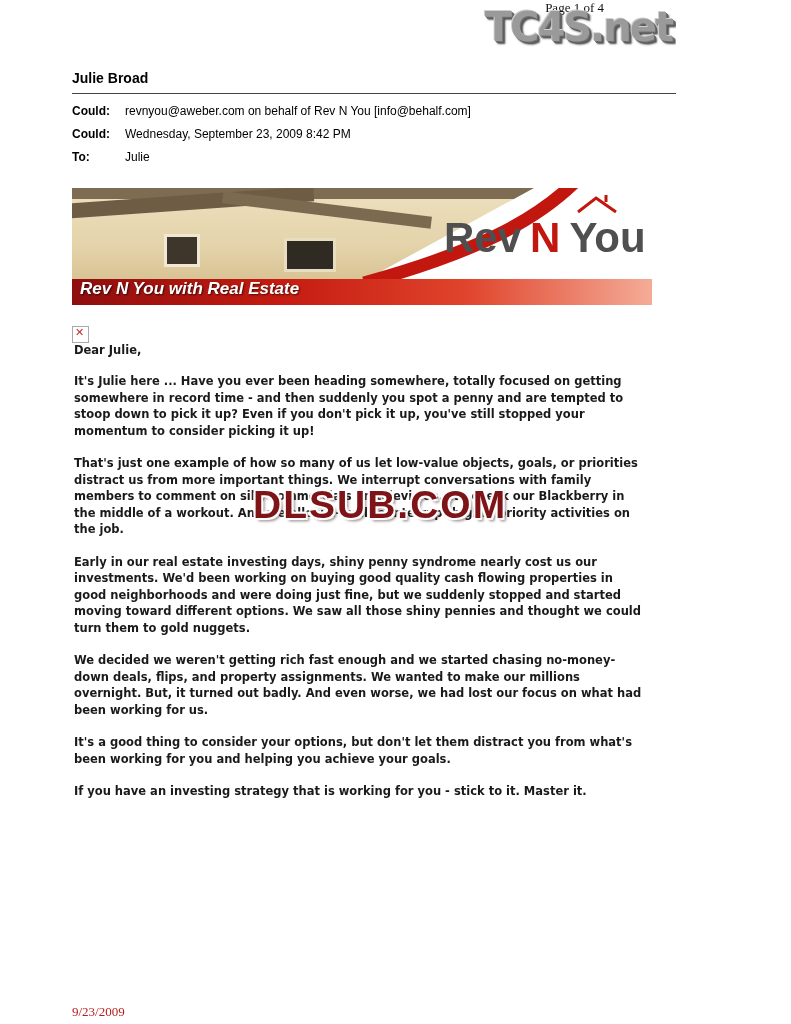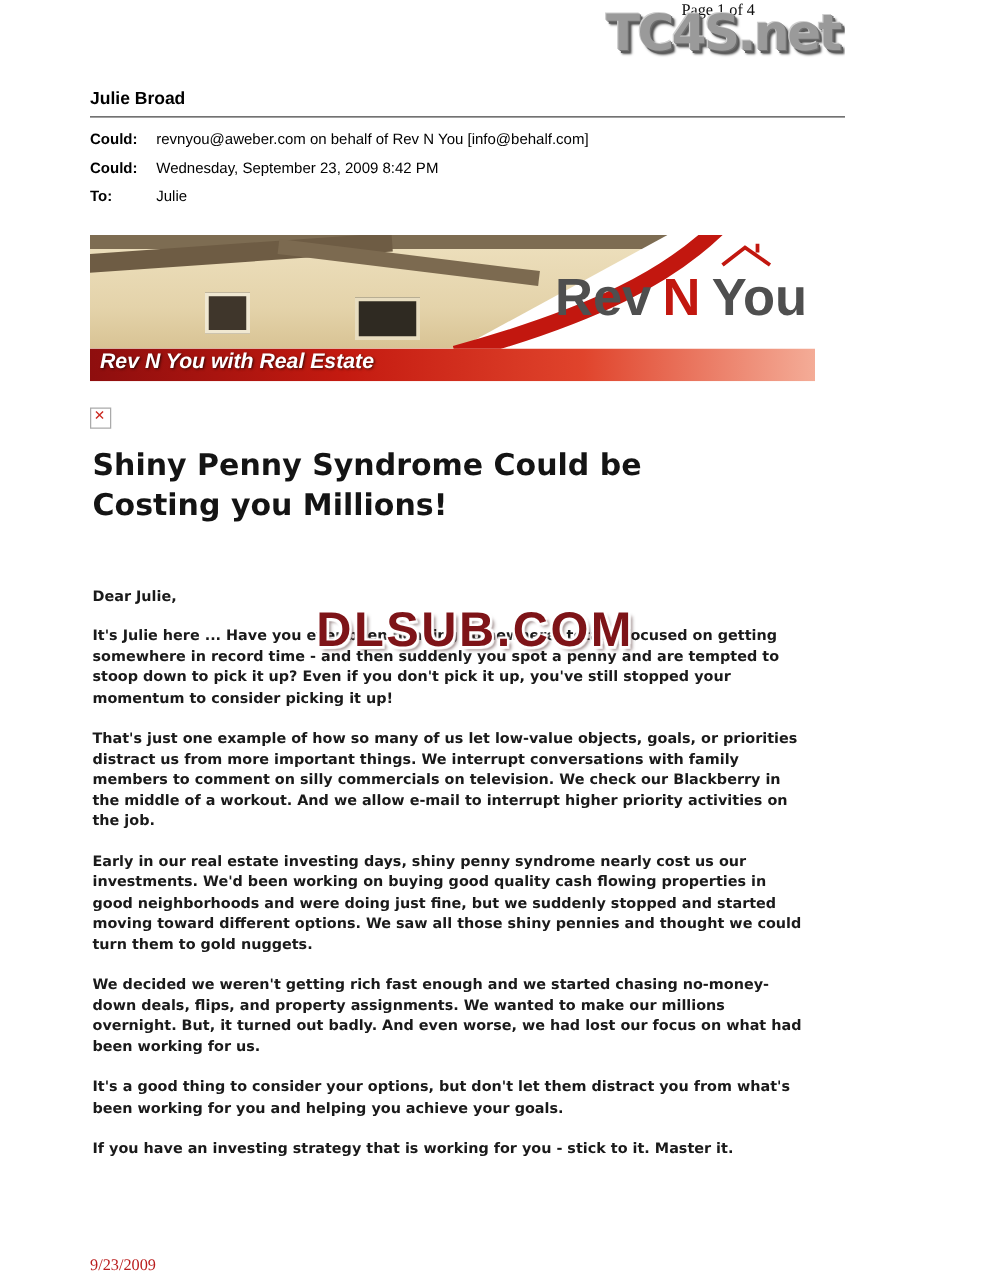--- a/index.html
+++ b/index.html
@@ -108,21 +108,20 @@
       </svg>
       <div class="banner-bar">
         <span class="tagline">Rev N You with Real Estate</span>
       </div>
     </div>
 
     <div class="broken-img">
         <span class="bx">✕</span>
       </div>
 
-    <div class="headline">Shiny Penny Syndrome Could be Costing you Millions!</div>
 
     <p class="salutation">Dear Julie,</p>
     <p class="para">It's Julie here ... Have you ever been heading somewhere, totally focused on getting somewhere in record time - and then suddenly you spot a penny and are tempted to stoop down to pick it up? Even if you don't pick it up, you've still stopped your momentum to consider picking it up!</p>
     <p class="para">That's just one example of how so many of us let low-value objects, goals, or priorities distract us from more important things. We interrupt conversations with family members to comment on silly commercials on television. We check our Blackberry in the middle of a workout. And we allow e-mail to interrupt higher priority activities on the job.</p>
     <p class="para">Early in our real estate investing days, shiny penny syndrome nearly cost us our investments. We'd been working on buying good quality cash flowing properties in good neighborhoods and were doing just fine, but we suddenly stopped and started moving toward different options. We saw all those shiny pennies and thought we could turn them to gold nuggets.</p>
     <p class="para">We decided we weren't getting rich fast enough and we started chasing no-money-down deals, flips, and property assignments. We wanted to make our millions overnight. But, it turned out badly. And even worse, we had lost our focus on what had been working for us.</p>
     <p class="para">It's a good thing to consider your options, but don't let them distract you from what's been working for you and helping you achieve your goals.</p>
     <p class="para">If you have an investing strategy that is working for you - stick to it. Master it.</p>
 
   </div>

